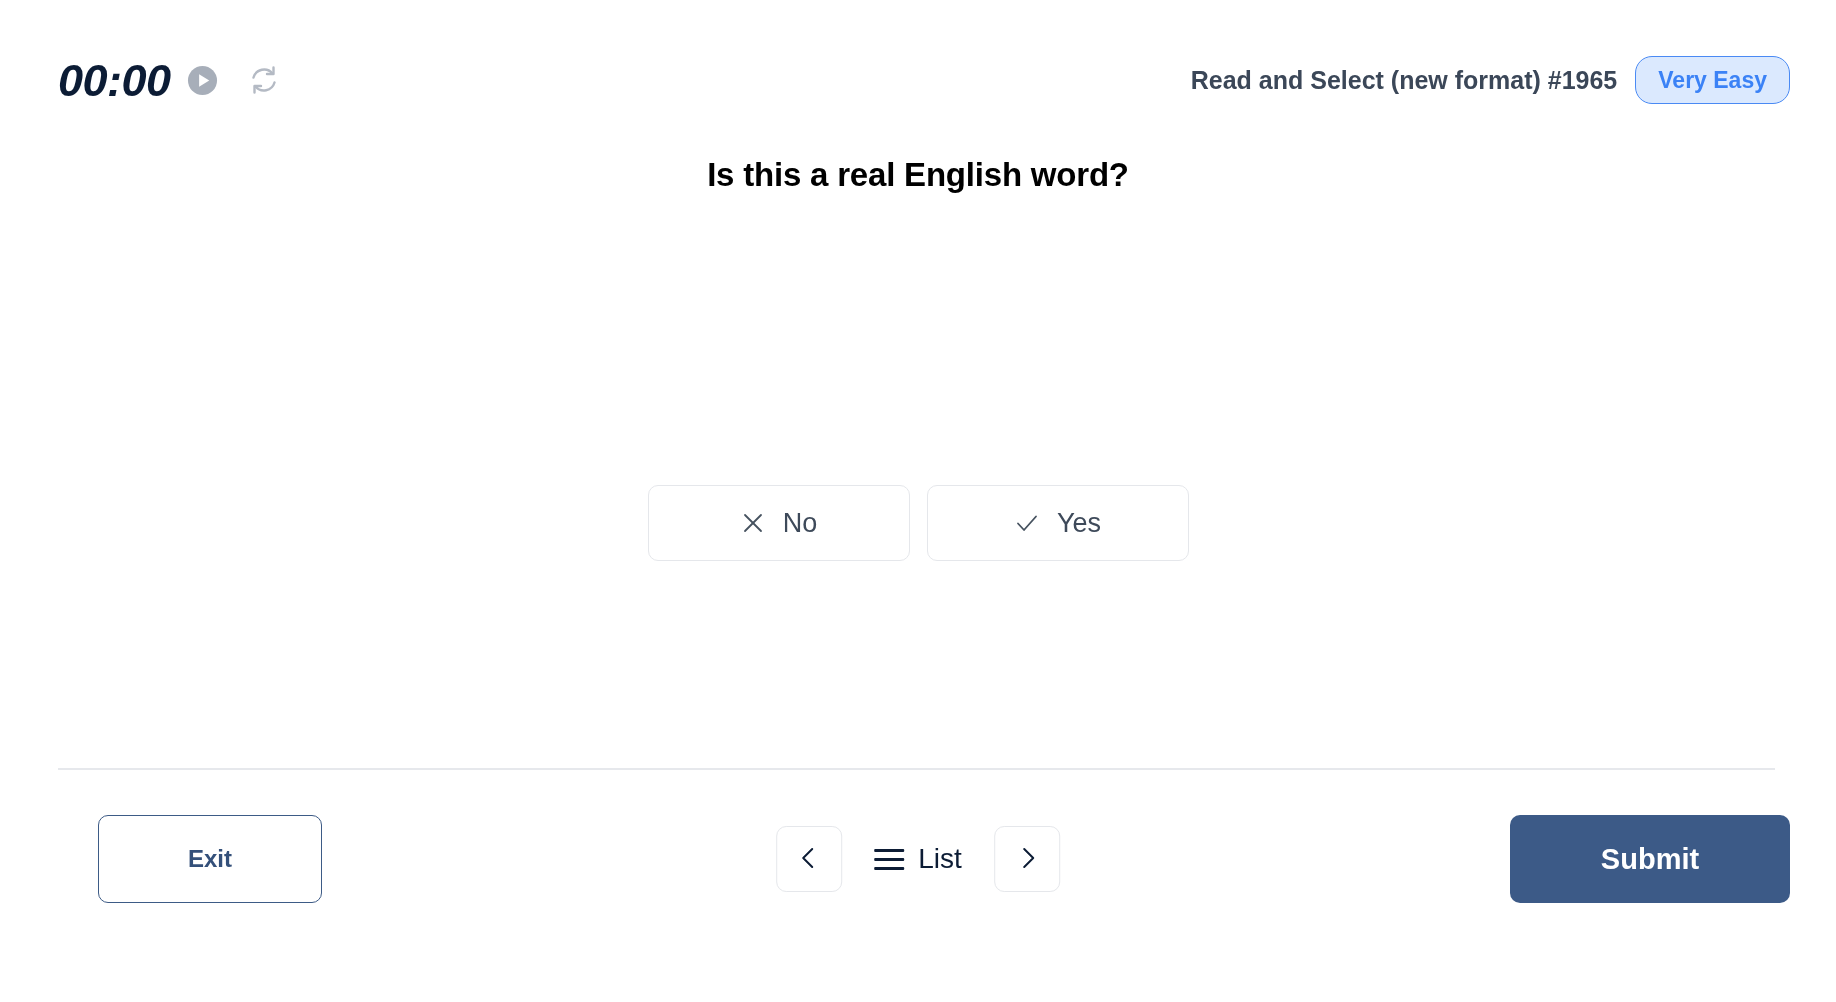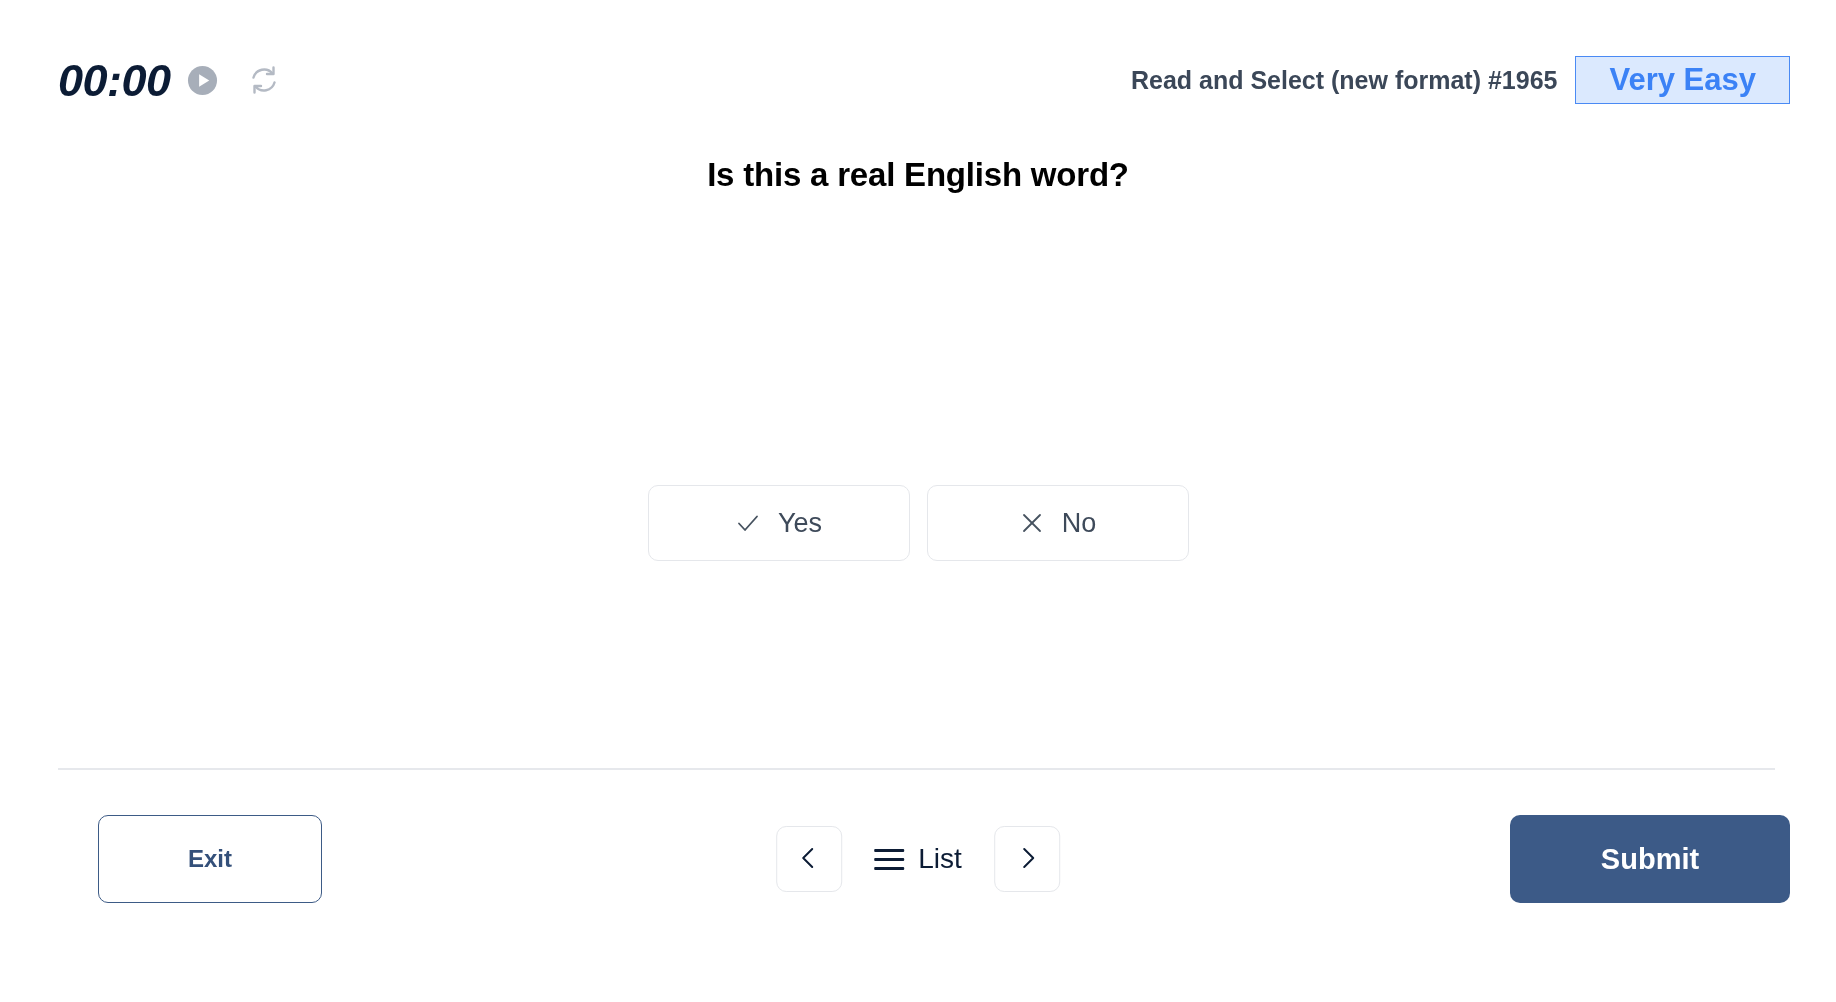--- a/index.html
+++ b/index.html
@@ -77,26 +77,26 @@
     font-weight: bold;
     color: #3b4758;
     white-space: nowrap;
   }
 
   .difficulty-badge {
     display: inline-flex;
     align-items: center;
     justify-content: center;
     height: 48px;
-    padding: 0 33px;
-    border-radius: 0;
+    padding: 0 22px;
+    border-radius: 17px;
     background: #dbe9fe;
     border: 1.5px solid #4a8af4;
     color: #3b82f6;
-    font-size: 31px;
+    font-size: 23px;
     font-weight: bold;
     white-space: nowrap;
     cursor: pointer;
   }
 
   
   .question-title {
     position: absolute;
     top: 156px;
     left: 0;
@@ -289,41 +289,41 @@
     <div class="header-right">
       <span class="exercise-title">Read and Select (new format) #1965</span>
       <span class="difficulty-badge">Very Easy</span>
     </div>
   </div>
 
   <div class="question-title">Is this a real English word?</div>
 
 
   <div class="choices">
-
-    <button class="choice-btn">
-      <span>
-        <svg width="26" height="26" viewBox="0 0 26 26" aria-hidden="true">
-          <polyline points="4,13.5 10,20 22,6.5" fill="none" stroke="#46525f" stroke-width="1.8" stroke-linecap="round" stroke-linejoin="round"></polyline>
-        </svg>
-      </span>
-      <span>Yes</span>
-    </button>
 
     <button class="choice-btn">
       <span>
         <svg width="26" height="26" viewBox="0 0 26 26" aria-hidden="true">
           <g stroke="#46525f" stroke-width="1.8" stroke-linecap="round">
             <line x1="5" y1="5" x2="21" y2="21"></line>
             <line x1="21" y1="5" x2="5" y2="21"></line>
           </g>
         </svg>
       </span>
       <span>No</span>
     </button>
+
+    <button class="choice-btn">
+      <span>
+        <svg width="26" height="26" viewBox="0 0 26 26" aria-hidden="true">
+          <polyline points="4,13.5 10,20 22,6.5" fill="none" stroke="#46525f" stroke-width="1.8" stroke-linecap="round" stroke-linejoin="round"></polyline>
+        </svg>
+      </span>
+      <span>Yes</span>
+    </button>
   </div>
 
   <div class="divider"></div>
 
   <div class="footer">
 
     <button class="exit-btn">Exit</button>
 
     <div class="nav-group">
 

